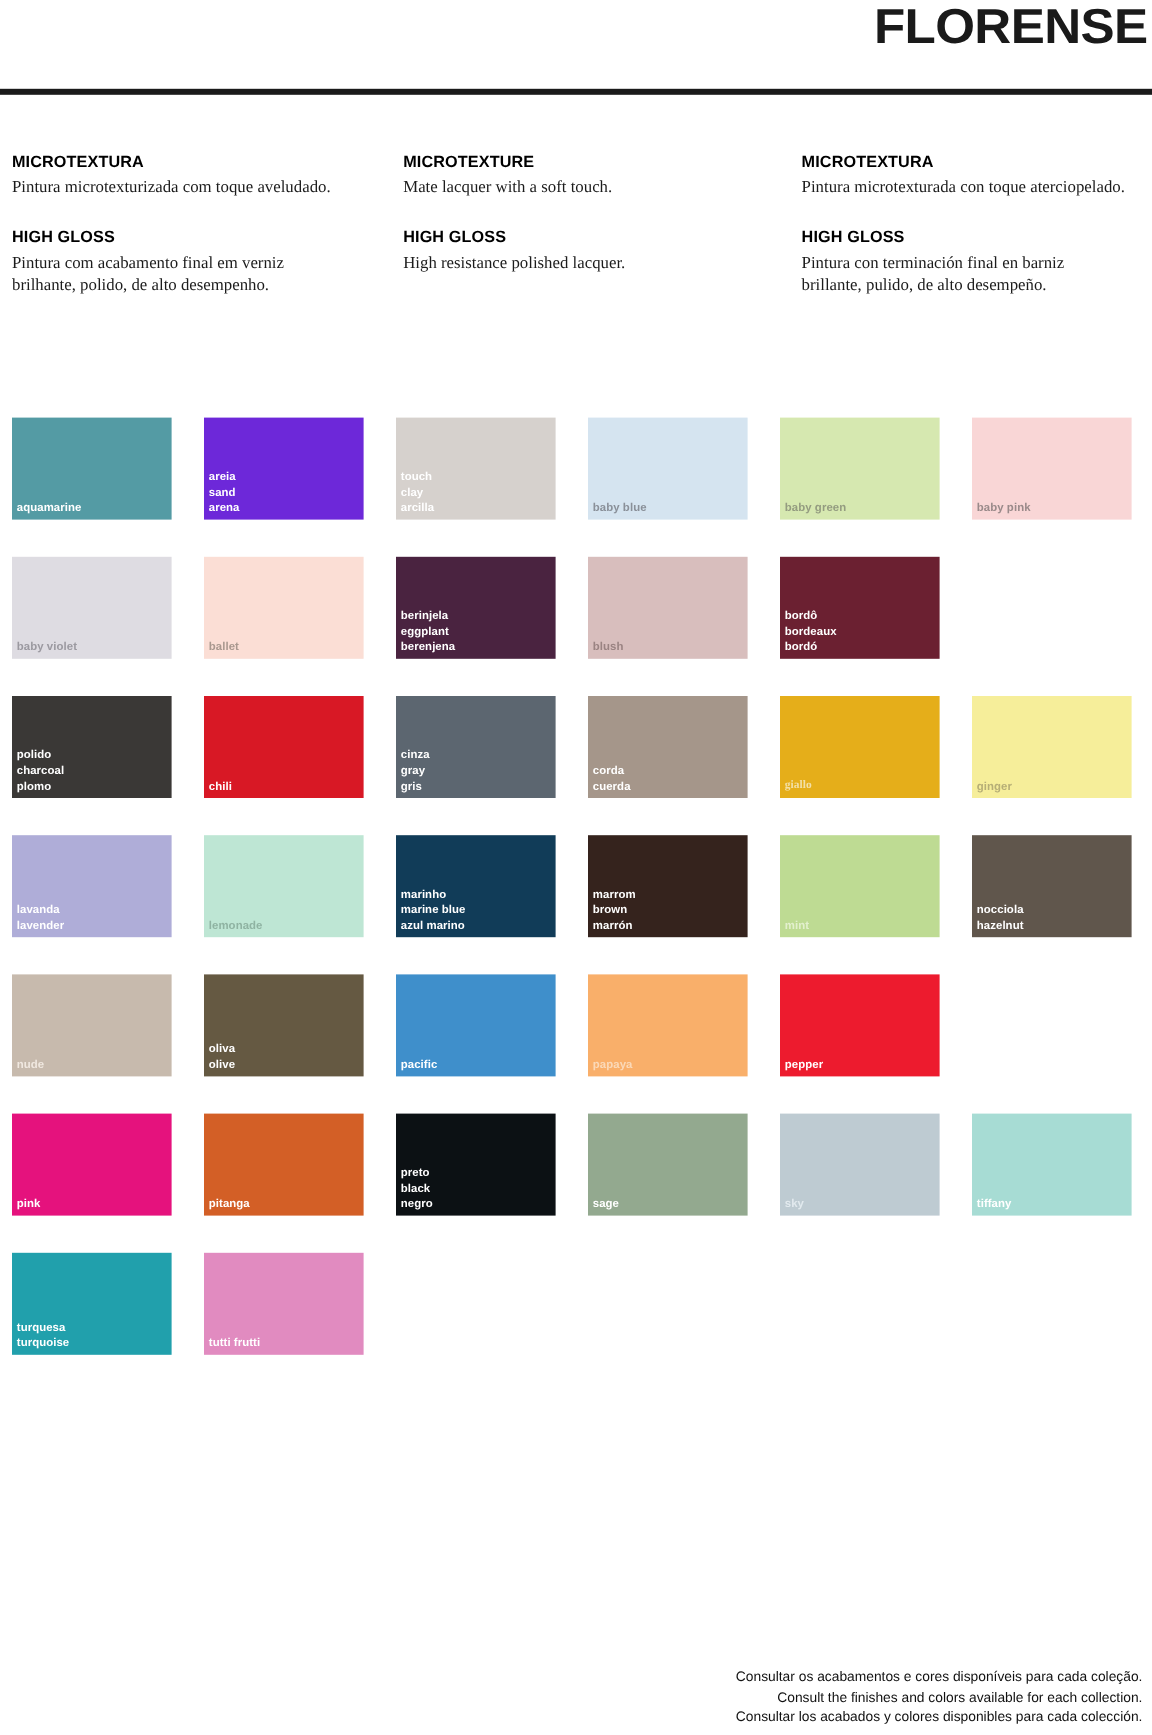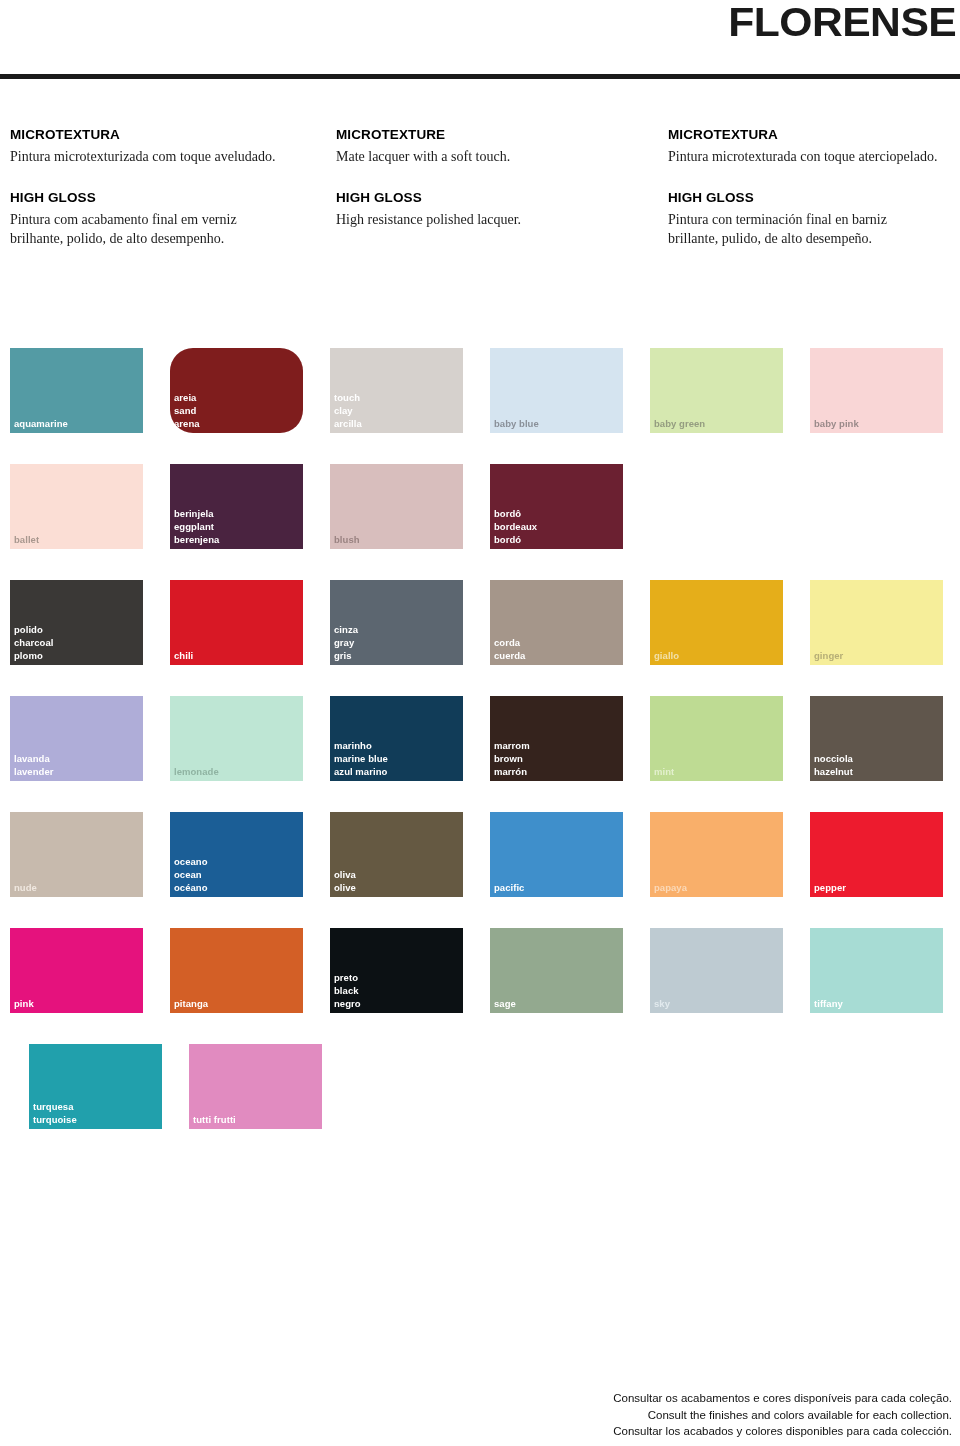--- a/index.html
+++ b/index.html
@@ -160,21 +160,21 @@
 
 </div>
 
 <div id="swatch-grid">
     <div class="swatch-row">
       <div class="swatch" style="background: rgb(84, 155, 164);">
         <div class="swatch-labels" style="color: rgb(255, 255, 255);">
           <span class="name-line">aquamarine</span>
         </div>
       </div>
-      <div class="swatch" style="background: #7f1d1d; border-radius: 23px;">
+      <div class="swatch" style="background: #6d28d9;">
         <div class="swatch-labels" style="color: rgb(255, 255, 255);">
           <span class="name-line">areia</span>
           <span class="name-line">sand</span>
           <span class="name-line">arena</span>
         </div>
       </div>
       <div class="swatch" style="background: rgb(214, 209, 205);">
         <div class="swatch-labels" style="color: rgb(255, 255, 255);">
           <span class="name-line">touch</span>
           <span class="name-line">clay</span>
@@ -191,20 +191,25 @@
           <span class="name-line">baby green</span>
         </div>
       </div>
       <div class="swatch" style="background: rgb(249, 214, 214);">
         <div class="swatch-labels" style="color: rgb(154, 138, 138);">
           <span class="name-line">baby pink</span>
         </div>
       </div>
     </div>
     <div class="swatch-row">
+      <div class="swatch" style="background: rgb(222, 220, 226);">
+        <div class="swatch-labels" style="color: rgb(155, 153, 160);">
+          <span class="name-line">baby violet</span>
+        </div>
+      </div>
       <div class="swatch" style="background: rgb(251, 222, 213);">
         <div class="swatch-labels" style="color: rgb(169, 152, 143); margin-top: 16px;">
           <span class="name-line">ballet</span>
         </div>
       </div>
       <div class="swatch" style="background: rgb(74, 35, 64);">
         <div class="swatch-labels" style="color: rgb(255, 255, 255);">
           <span class="name-line">berinjela</span>
           <span class="name-line">eggplant</span>
           <span class="name-line">berenjena</span>
@@ -243,21 +248,21 @@
           <span class="name-line">gris</span>
         </div>
       </div>
       <div class="swatch" style="background: rgb(165, 150, 138);">
         <div class="swatch-labels" style="color: rgb(255, 255, 255);">
           <span class="name-line">corda</span>
           <span class="name-line">cuerda</span>
         </div>
       </div>
       <div class="swatch" style="background: rgb(229, 174, 26);">
-        <div class="swatch-labels" style="color: rgb(242, 224, 168);">
+        <div class="swatch-labels" style="color: rgb(242, 224, 168); font-family: Liberation Serif, serif;">
           <span class="name-line">giallo</span>
         </div>
       </div>
       <div class="swatch" style="background: rgb(246, 238, 154);">
         <div class="swatch-labels" style="color: rgb(182, 174, 118);">
           <span class="name-line">ginger</span>
         </div>
       </div>
     </div>
     <div class="swatch-row">
@@ -297,27 +302,20 @@
           <span class="name-line">hazelnut</span>
         </div>
       </div>
     </div>
     <div class="swatch-row">
       <div class="swatch" style="background: rgb(199, 186, 173);">
         <div class="swatch-labels" style="color: rgb(240, 232, 224);">
           <span class="name-line">nude</span>
         </div>
       </div>
-      <div class="swatch" style="background: rgb(27, 94, 150);">
-        <div class="swatch-labels" style="color: rgb(255, 255, 255);">
-          <span class="name-line">oceano</span>
-          <span class="name-line">ocean</span>
-          <span class="name-line">océano</span>
-        </div>
-      </div>
       <div class="swatch" style="background: rgb(101, 89, 66);">
         <div class="swatch-labels" style="color: rgb(255, 255, 255);">
           <span class="name-line">oliva</span>
           <span class="name-line">olive</span>
         </div>
       </div>
       <div class="swatch" style="background: rgb(63, 143, 203);">
         <div class="swatch-labels" style="color: rgb(255, 255, 255);">
           <span class="name-line">pacific</span>
         </div>
@@ -361,21 +359,21 @@
           <span class="name-line">sky</span>
         </div>
       </div>
       <div class="swatch" style="background: rgb(167, 220, 212);">
         <div class="swatch-labels" style="color: rgb(255, 255, 255);">
           <span class="name-line">tiffany</span>
         </div>
       </div>
     </div>
     <div class="swatch-row">
-      <div class="swatch" style="background: rgb(33, 160, 172); margin-left: 19px;">
+      <div class="swatch" style="background: rgb(33, 160, 172);">
         <div class="swatch-labels" style="color: rgb(255, 255, 255);">
           <span class="name-line">turquesa</span>
           <span class="name-line">turquoise</span>
         </div>
       </div>
       <div class="swatch" style="background: rgb(225, 139, 192);">
         <div class="swatch-labels" style="color: rgb(255, 255, 255);">
           <span class="name-line">tutti frutti</span>
         </div>
       </div>

